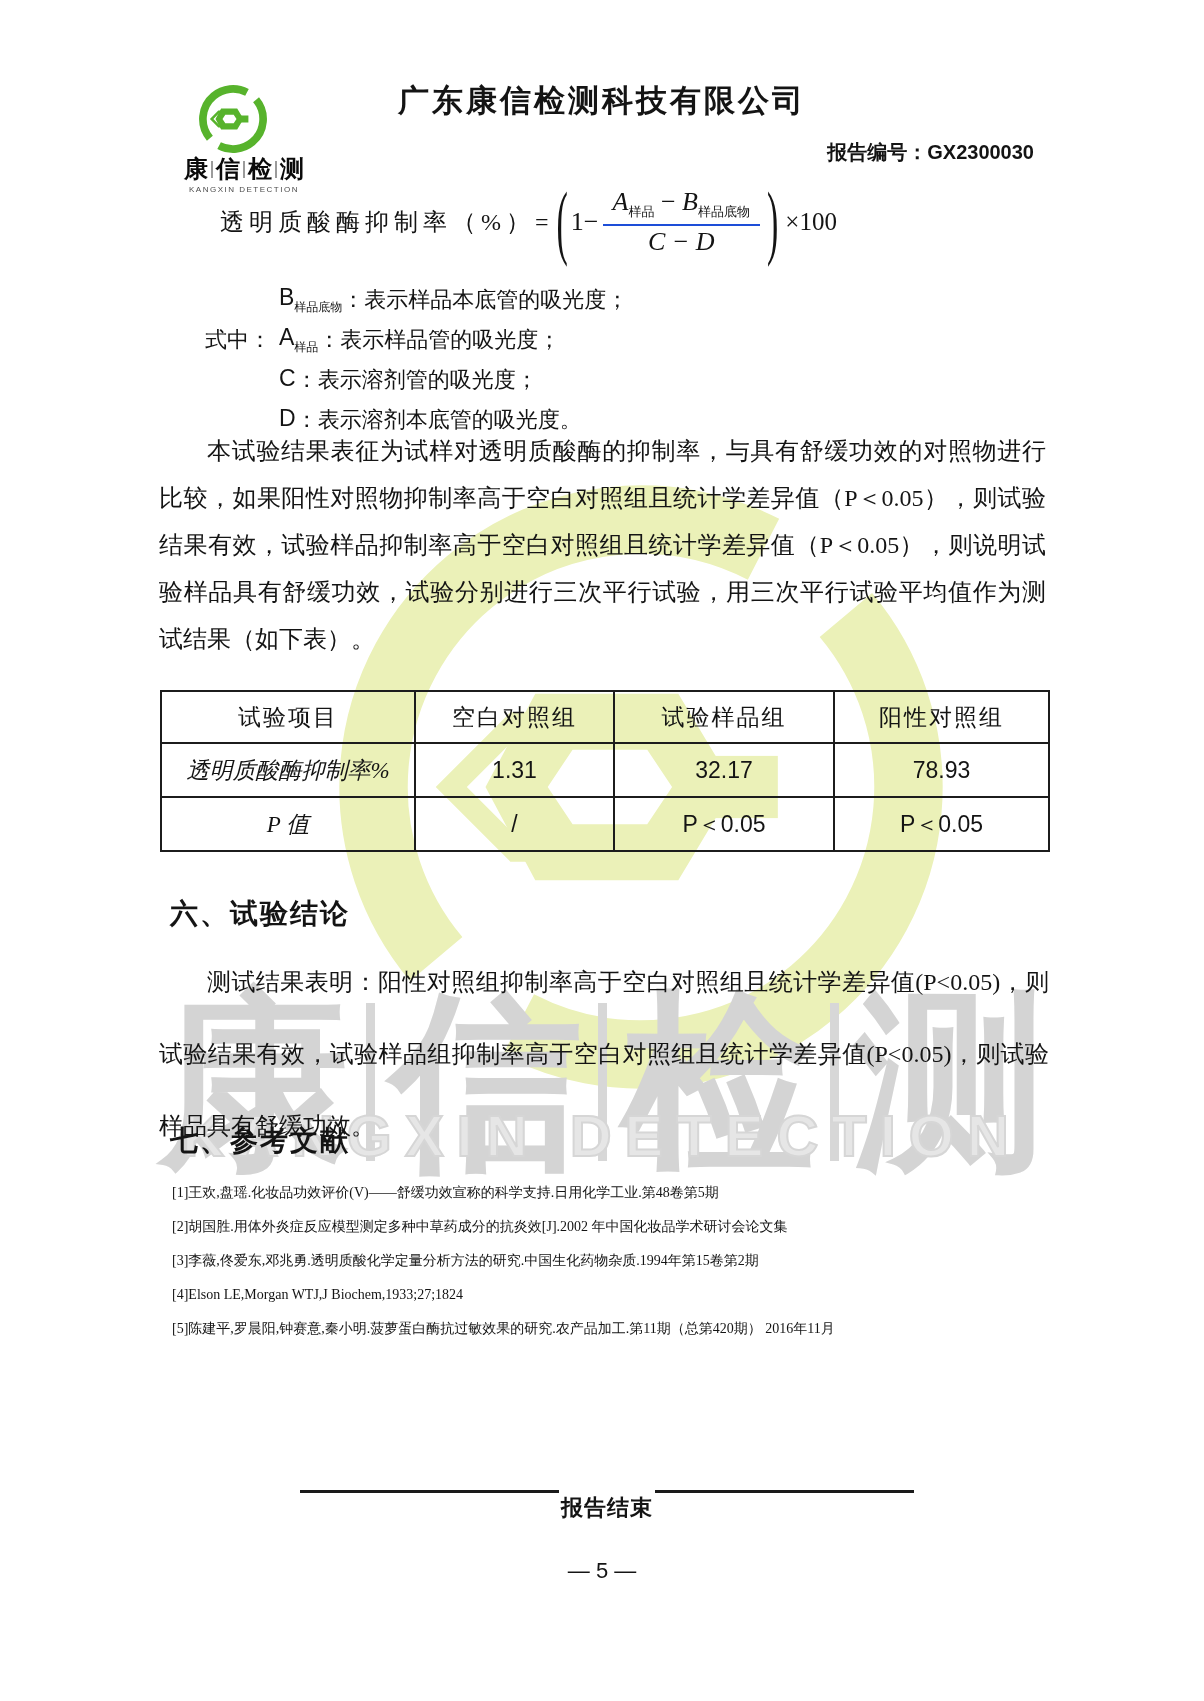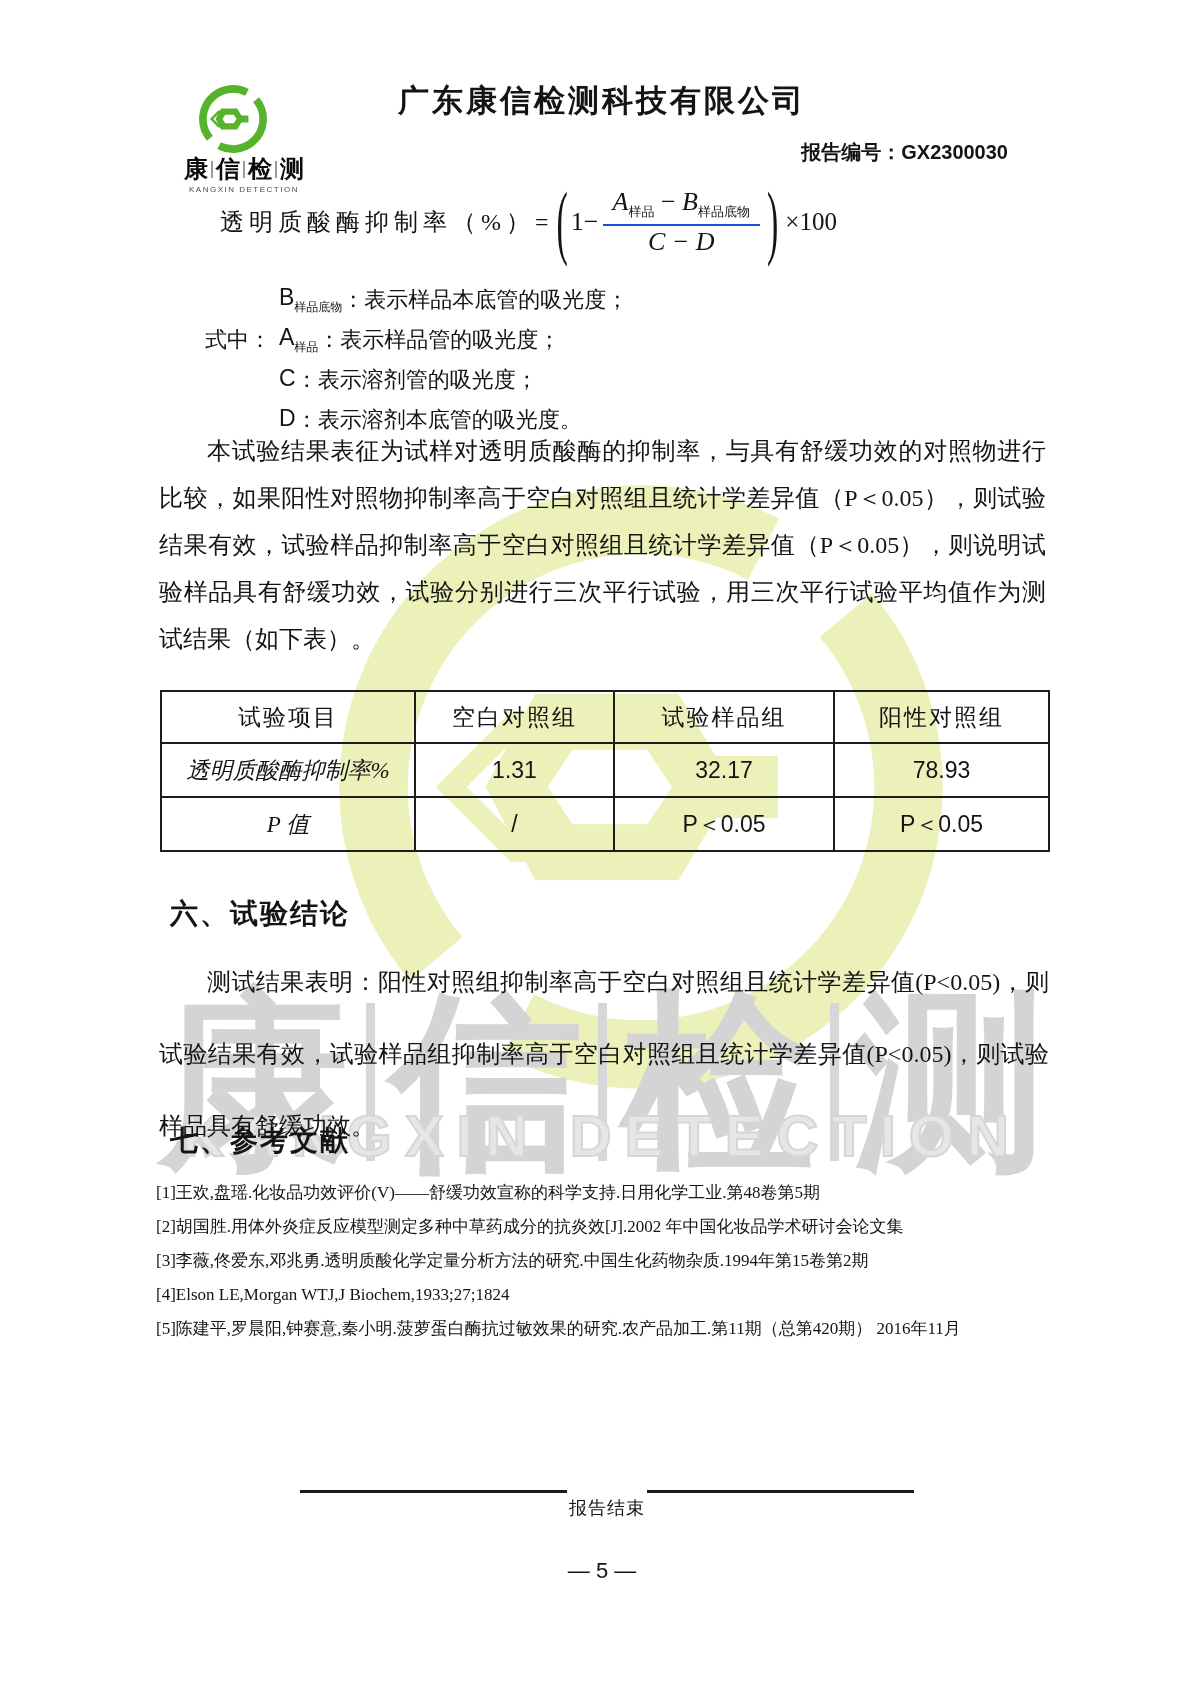--- a/index.html
+++ b/index.html
@@ -38,21 +38,21 @@
   .hdr-en {
     position:absolute; left:166px; top:185px; width:156px; text-align:center;
     font-family:"Liberation Sans","DejaVu Sans",sans-serif;
     font-size:8px; letter-spacing:1.5px; color:#4b4b4b;
   }
   .title {
     position:absolute; left:0; top:80px; width:100%; text-align:center;
     font-size:31px; font-weight:bold; letter-spacing:3px;
   }
   .report-no {
-    position:absolute; top:139px; right:196px;
+    position:absolute; top:139px; right:170px;
     font-family:"Liberation Sans","DejaVu Sans",sans-serif;
     font-weight:bold; font-size:20px;
   }
 
   
   .formula { position:absolute; left:220px; top:178px; height:88px; display:flex; align-items:center; font-size:24px; }
   .f-lhs { letter-spacing:5px; }
   .bigparen { display:inline-block; transform:scaleY(2.45); font-size:34px; font-weight:200; margin:0 3px; font-family:"Liberation Serif",serif; }
   .f-one { font-family:"Liberation Serif",serif; font-size:26px; }
   .frac { display:inline-flex; flex-direction:column; text-align:center; margin:16px 4px; font-family:"Liberation Serif",serif; font-size:26px; }
@@ -91,30 +91,30 @@
   .rtable td.c3 { width:213px; }
   .rtable .num { font-family:"Liberation Sans","DejaVu Sans",sans-serif; font-size:23px; }
 
   .sec-heading { position:absolute; left:170px; font-size:28px; font-weight:bold; letter-spacing:2px; }
   .sec6-heading { top:895px; }
   .sec7-heading { top:1122px; }
   .para6 {
     position:absolute; left:159px; top:946px; width:890px;
     font-size:24px; line-height:72px; text-align:justify; text-indent:2em;
   }
-  .refs { position:absolute; left:156px; top:1176px; width:886px; font-size:17px; line-height:34px; }
+  .refs { position:absolute; left:172px; top:1176px; width:886px; font-size:14px; line-height:34px; }
   .refs p { margin:0; text-align:justify; }
 
   
   .end-line {
     position:absolute; left:300px; top:1474px; width:614px; height:34px;
     display:flex; align-items:center;
   }
   .end-line .rule { flex:1; border-top:3px solid #1a1a1a; }
-  .end-line .end-text { padding:0 2px; font-size:18px; font-weight:normal; letter-spacing:1px;margin-top:33px; }
+  .end-line .end-text { padding:0 2px; font-size:22px; font-weight:bold; letter-spacing:1px;margin-top:33px; }
   .page-num { position:absolute; left:0; top:1558px; width:100%; text-align:center; font-size:22px; font-family:"Liberation Sans","DejaVu Sans",sans-serif; }
 </style>
 </head>
 <body>
 
 <svg width="0" height="0" style="position:absolute" aria-hidden="true">
   <defs>
     <g id="kxmark">
       <circle cx="50" cy="50" r="43" fill="none" stroke="currentColor" stroke-width="11" stroke-dasharray="118 17 118 17.2" transform="rotate(-40 50 50)"></circle>
       <path fill="currentColor" fill-rule="evenodd" d="M33,35 L56,35 L65,50 L56,65 L33,65 L25,50 Z M39,44 L51,44 L55,50 L51,56 L39,56 L35,50 Z"></path>

